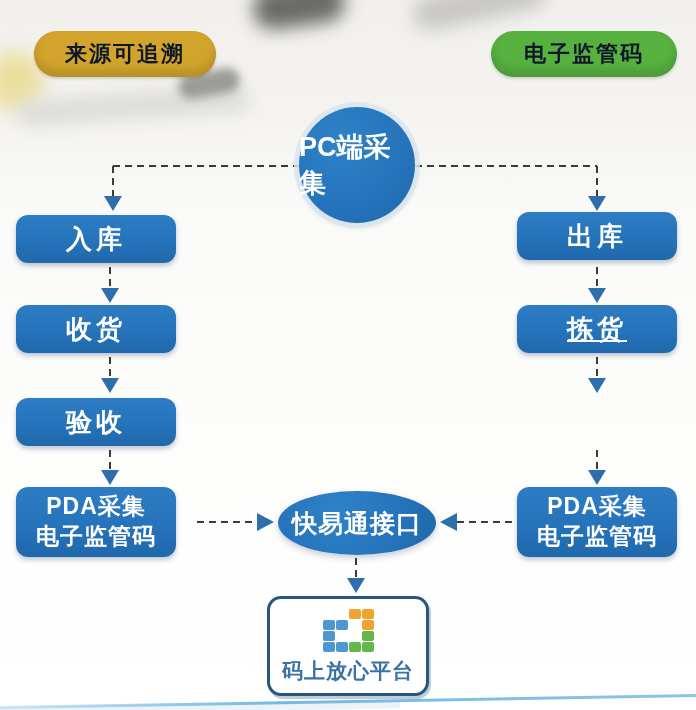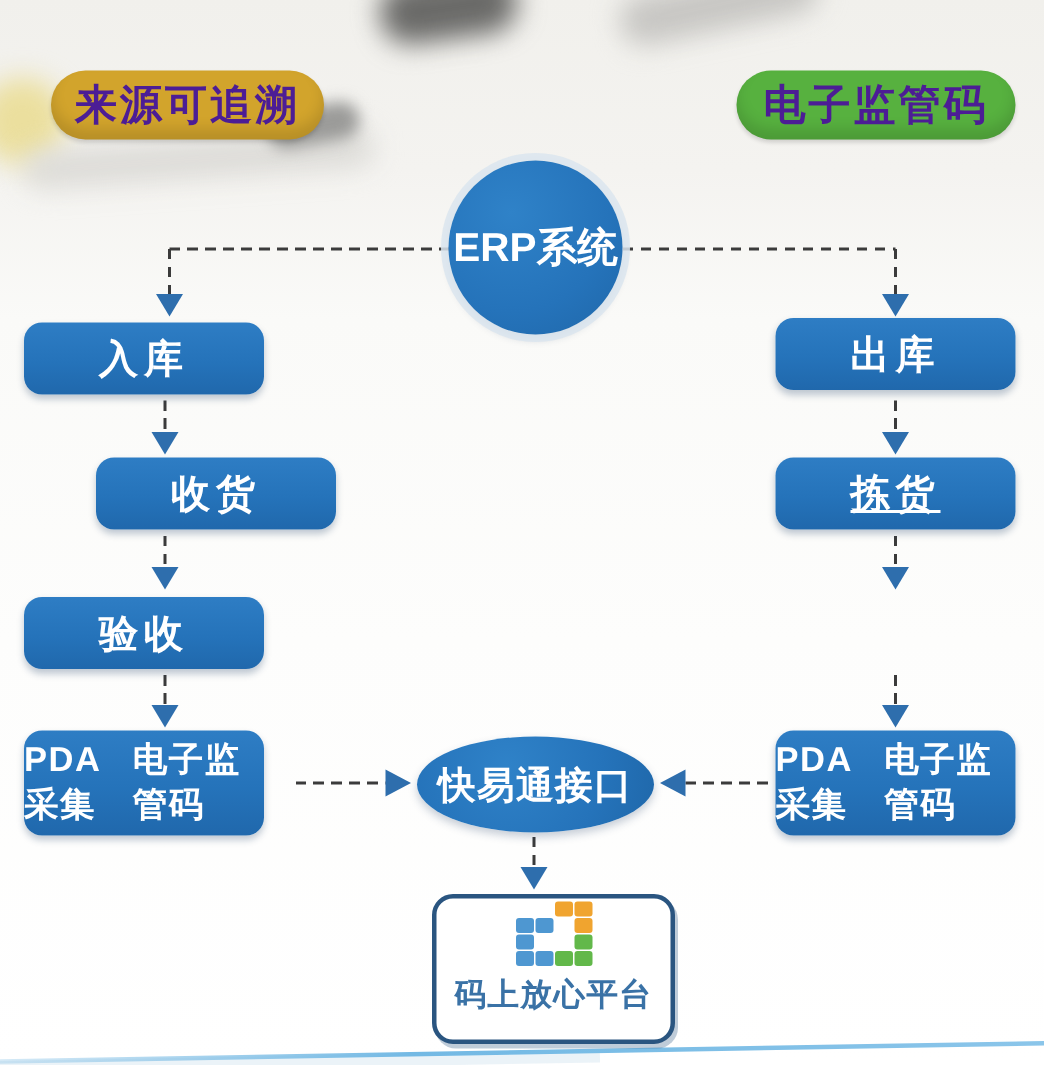--- a/index.html
+++ b/index.html
@@ -9,22 +9,22 @@
   
   .blob{position:absolute;z-index:0;}
   .blob-yellow{left:-14px;top:52px;width:58px;height:58px;background:#EBDF9E;border-radius:50%;filter:blur(9px);}
   .blob-streak{left:15px;top:93px;width:235px;height:26px;background:#DDDCD8;border-radius:14px;filter:blur(9px);transform:rotate(-4deg);}
   .blob-capsule{left:178px;top:71px;width:62px;height:25px;background:#9B9B99;border-radius:13px;filter:blur(5px);transform:rotate(-10deg);}
   .blob-dark{left:253px;top:-16px;width:92px;height:42px;background:#6A6A68;border-radius:20px;filter:blur(9px);transform:rotate(-8deg);}
   .blob-gray-tr{left:412px;top:-14px;width:135px;height:34px;background:#C8C7C4;border-radius:17px;filter:blur(9px);transform:rotate(-12deg);}
 
   
   .badge{position:absolute;top:31px;height:46px;border-radius:23px;z-index:2;
-    display:flex;align-items:center;justify-content:center;color:#4c1d95;font-size:28px;font-weight:bold;letter-spacing:2px;
-    box-shadow:inset 0 -7px 9px rgba(0,0,0,.13), 0 2px 3px rgba(0,0,0,.15);margin-top:16px;}
+    display:flex;align-items:center;justify-content:center;color:#0f172a;font-size:22px;font-weight:bold;letter-spacing:2px;
+    box-shadow:inset 0 -7px 9px rgba(0,0,0,.13), 0 2px 3px rgba(0,0,0,.15);}
   .badge-gold{left:34px;width:182px;background:var(--badge-gold,#D2A42C);}
   .badge-teal{left:262px;width:180px;background:var(--badge-teal,#38A797);}
   .badge-green{left:491px;width:186px;background:var(--badge-green,#57B13F);}
 
   
   .hdash{position:absolute;height:2px;z-index:1;
     background:repeating-linear-gradient(90deg,var(--dash-dark,#3B3B3B) 0 7px,transparent 7px 12px);}
   .vdash{position:absolute;width:2px;z-index:1;
     background:repeating-linear-gradient(180deg,var(--dash-dark,#3B3B3B) 0 7px,transparent 7px 12px);}
   .tri-down{position:absolute;width:0;height:0;z-index:1;
@@ -33,36 +33,36 @@
     border-top:9px solid transparent;border-bottom:9px solid transparent;border-left:17px solid var(--arrow-blue,#2E6EAD);}
   .tri-left{position:absolute;width:0;height:0;z-index:1;
     border-top:9px solid transparent;border-bottom:9px solid transparent;border-right:17px solid var(--arrow-blue,#2E6EAD);}
 
   
   .node{position:absolute;width:160px;height:48px;border-radius:12px;z-index:2;
     background:linear-gradient(180deg,#2E7DC4,var(--box-blue,#2573BA) 55%,#2068AC);
     color:#fff;font-size:26px;font-weight:bold;letter-spacing:4px;
     display:flex;align-items:center;justify-content:center;
     box-shadow:0 3px 5px rgba(30,60,100,.28);}
-  .node.tall{height:70px;flex-direction:row;font-size:23px;letter-spacing:1px;line-height:1.3;}
+  .node.tall{height:70px;flex-direction:column;font-size:23px;letter-spacing:1px;line-height:1.3;}
   .col-left{left:16px;} .col-right{left:517px;}
   .erp-circle{position:absolute;left:299px;top:107px;width:116px;height:116px;border-radius:50%;z-index:2;
     background:radial-gradient(circle at 36% 30%,#2F82C8,var(--box-blue,#2573BA) 60%,#1F67A9);
     color:#fff;font-size:27px;font-weight:bold;display:flex;align-items:center;justify-content:center;
     box-shadow:0 0 0 5px rgba(219,229,239,.85), 0 3px 6px rgba(30,60,100,.25);}
   .iface-ellipse{position:absolute;left:278px;top:491px;width:158px;height:64px;border-radius:50%;z-index:2;
     background:radial-gradient(circle at 38% 30%,#2F82C8,var(--box-blue,#2573BA) 60%,#1F67A9);
     color:#fff;font-size:25px;font-weight:bold;letter-spacing:1px;
     display:flex;align-items:center;justify-content:center;box-shadow:0 3px 6px rgba(30,60,100,.25);}
 
   
-  .platform{position:absolute;left:288px;top:596px;width:156px;height:94px;z-index:2;background:#fff;
+  .platform{position:absolute;left:267px;top:596px;width:156px;height:94px;z-index:2;background:#fff;
     border:3px solid var(--platform-border,#2A5580);border-radius:14px;
     box-shadow:2px 3px 0 rgba(42,85,128,.30);
-    display:flex;flex-direction:column;align-items:center;}
+    display:flex;flex-direction:column;align-items:center;justify-content:center;}
   .logo-grid{display:grid;grid-template-columns:repeat(4,12px);grid-template-rows:repeat(4,10px);gap:1px;margin-top:2px;}
   .cell{border-radius:2px;}
   .cell.o{background:var(--logo-orange,#F0A42F);}
   .cell.b{background:var(--logo-blue,#4E97D1);}
   .cell.g{background:var(--logo-green,#62B84A);}
   .o1{grid-area:1/3;} .o2{grid-area:1/4;} .o3{grid-area:2/4;}
   .b1{grid-area:2/1;} .b2{grid-area:2/2;} .b3{grid-area:3/1;} .b4{grid-area:4/1;} .b5{grid-area:4/2;}
   .g1{grid-area:3/4;} .g2{grid-area:4/3;} .g3{grid-area:4/4;}
   .platform-label{margin-top:5px;font-size:21px;font-weight:600;letter-spacing:1px;color:var(--platform-text,#3A72A6);}
 
@@ -85,24 +85,24 @@
   <div class="badge badge-gold">来源可追溯</div>
   <div class="badge badge-green">电子监管码</div>
 
   <div class="hdash" style="left:113px;top:165px;width:186px;"></div>
   <div class="hdash" style="left:415px;top:165px;width:182px;"></div>
   <div class="vdash" style="left:112px;top:166px;height:30px;"></div>
   <div class="tri-down" style="left:104px;top:196px;"></div>
   <div class="vdash" style="left:596px;top:166px;height:30px;"></div>
   <div class="tri-down" style="left:588px;top:196px;"></div>
 
-  <div class="erp-circle">ERP系统</div>
+  <div class="erp-circle">PC端采集</div>
 
   <div class="node col-left" style="top:215px;">入库</div>
-  <div class="node col-left" style="top:305px;margin-left:48px;">收货</div>
+  <div class="node col-left" style="top:305px;">收货</div>
   <div class="node col-left" style="top:398px;">验收</div>
   <div class="node tall col-left" style="top:487px;">
     <span>PDA采集</span>
     <span>电子监管码</span>
   </div>
 
   <div class="node col-right" style="top:212px;">出库</div>
   <div class="node col-right" style="top:305px;text-decoration:underline;">拣货</div>
   <div class="node tall col-right" style="top:487px;">
     <span>PDA采集</span>

